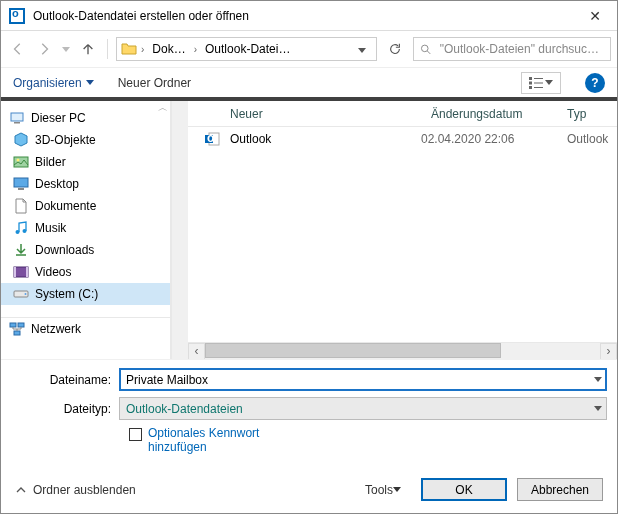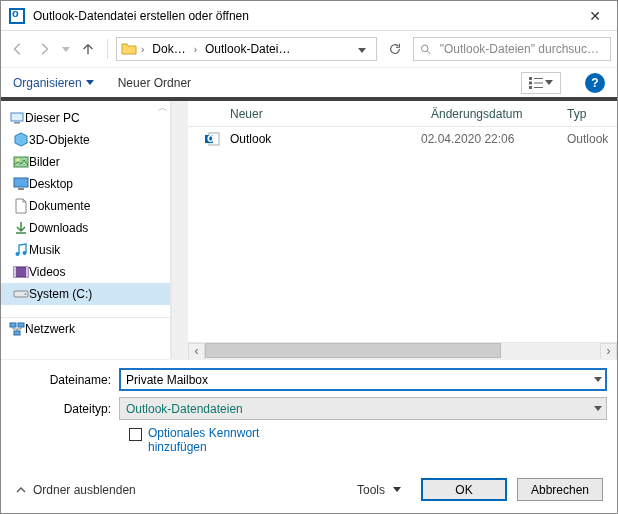--- a/index.html
+++ b/index.html
@@ -28,21 +28,21 @@
   .searchbox input::placeholder{color:#888;}
   .toolbar2 { height:34px; border-top:1px solid #eee; border-bottom:4px solid #404040; display:flex; align-items:center; padding:0 12px; gap:24px;}
   .toolbar2 .org { color:#1a4e92; display:flex; align-items:center; gap:4px;}
   .toolbar2 .newf { color:#333;}
   .toolbar2 .spacer { flex:1; }
   .toolbar2 .viewbtn { width:40px; height:22px; border:1px solid #ccc; display:flex; align-items:center; justify-content:center; gap:2px; color:#555;}
   .toolbar2 .help { width:20px; height:20px; border-radius:50%; background:#0067b8; color:#fff; display:flex; align-items:center; justify-content:center; font-weight:bold;}
   .mainarea { flex:1; display:flex; min-height:0; }
   .sidebar { width:170px; border-right:1px solid #e8e8e8; overflow:hidden; display:flex; flex-direction:column; position:relative;}
   .tree { padding: 6px 0 0 0; }
-  .tree .node { display:flex; align-items:center; height:22px; padding-left:8px; cursor:default;}
+  .tree .node { display:flex; align-items:center; height:22px; padding-left:8px; gap:6px; cursor:default;}
   .tree .node.child { padding-left:12px; }
   .tree .node.sel { background:#cfe6f7; }
   .tree .node .ico { width:16px; height:16px; display:flex; align-items:center; justify-content:center;}
   .tree .node .lbl { color:#000; white-space:nowrap;}
   .tree .sep { height:8px; }
   .netrow { border-top:1px solid #e8e8e8; margin-top:4px;}
   .sidebar .split-chev { position:absolute; top:0; right:2px; color:#888; font-size:10px;}
   .filepane { flex:1; display:flex; flex-direction:column; min-width:0;}
   .cols { height:26px; border-bottom:1px solid #e8e8e8; display:flex; align-items:center; color:#355; padding-left:42px;}
   .cols .c1 { flex:1; }
@@ -66,21 +66,21 @@
   .fieldrow .combo.sel { border-color:#1a73c7; box-shadow: inset 0 0 0 1px #1a73c7;}
   .fieldrow .combo input { border:none; outline:none; width:100%; padding:0 6px; font-size:12px; background:transparent;}
   .fieldrow .combo .dd { position:absolute; right:4px; top:4px; color:#555; font-size:10px;}
   .fieldrow .combo.type { background:#eaeaea; border-color:#bbb;}
   .optrow { padding-left:118px; display:flex; align-items:flex-start; gap:6px; margin-top:2px; margin-bottom:24px;}
   .optrow .chk { width:13px; height:13px; border:1px solid #333; margin-top:2px; background:#fff;}
   .optrow .link { color:#0067b8; max-width:170px;}
   .footer { display:flex; align-items:center; gap:10px; padding:0 4px 2px 4px;}
   .footer .hidef { display:flex; align-items:center; gap:6px; color:#333;}
   .footer .sp { flex:1; }
-  .footer .tools { color:#333; display:flex; align-items:center; gap:8px; margin-right:10px;}
+  .footer .tools { color:#333; display:flex; align-items:center; gap:0; margin-right:10px;}
   .btn { width:86px; height:23px; border:1px solid #999; background:#e9e9e9; display:flex; align-items:center; justify-content:center; color:#000;}
   .btn.ok { border-color:#0067b8; box-shadow: inset 0 0 0 1px #0067b8;}
   .caret-down { display:inline-block; width:0; height:0; border-left:4px solid transparent; border-right:4px solid transparent; border-top:5px solid currentColor;}
   .mag { width:13px; height:13px; }
 </style>
 </head>
 <body>
 
 <div class="window">
 
@@ -210,34 +210,34 @@
               <svg viewBox="0 0 16 16">
                 <path d="M3 1h7l3 3v11H3z" fill="#fff" stroke="#888"></path>
                 <path d="M10 1v3h3" fill="none" stroke="#888"></path>
               </svg>
             </span>
           <span class="lbl">Dokumente</span>
         </div>
         <div class="node child">
           <span class="ico">
               <svg viewBox="0 0 16 16">
-                <path d="M8 2v8M4 7l4 4 4-4M3 13h10" fill="none" stroke="#3d8b42" stroke-width="1.5"></path>
-              </svg>
-            </span>
-          <span class="lbl">Downloads</span>
-        </div>
-        <div class="node child">
-          <span class="ico">
-              <svg viewBox="0 0 16 16">
                 <path d="M6 12V3l7-1v9" fill="none" stroke="#1a8fd8" stroke-width="1.3"></path>
                 <circle cx="4.5" cy="12" r="2" fill="#1a8fd8"></circle>
                 <circle cx="11.5" cy="11" r="2" fill="#1a8fd8"></circle>
               </svg>
             </span>
           <span class="lbl">Musik</span>
+        </div>
+        <div class="node child">
+          <span class="ico">
+              <svg viewBox="0 0 16 16">
+                <path d="M8 2v8M4 7l4 4 4-4M3 13h10" fill="none" stroke="#3d8b42" stroke-width="1.5"></path>
+              </svg>
+            </span>
+          <span class="lbl">Downloads</span>
         </div>
         <div class="node child">
           <span class="ico">
               <svg viewBox="0 0 16 16">
                 <rect x="1" y="3" width="14" height="10" fill="#7a4f9e" stroke="#4a2a6e"></rect>
                 <rect x="1" y="3" width="2" height="10" fill="#d7c4ea"></rect>
                 <rect x="13" y="3" width="2" height="10" fill="#d7c4ea"></rect>
               </svg>
             </span>
           <span class="lbl">Videos</span>

